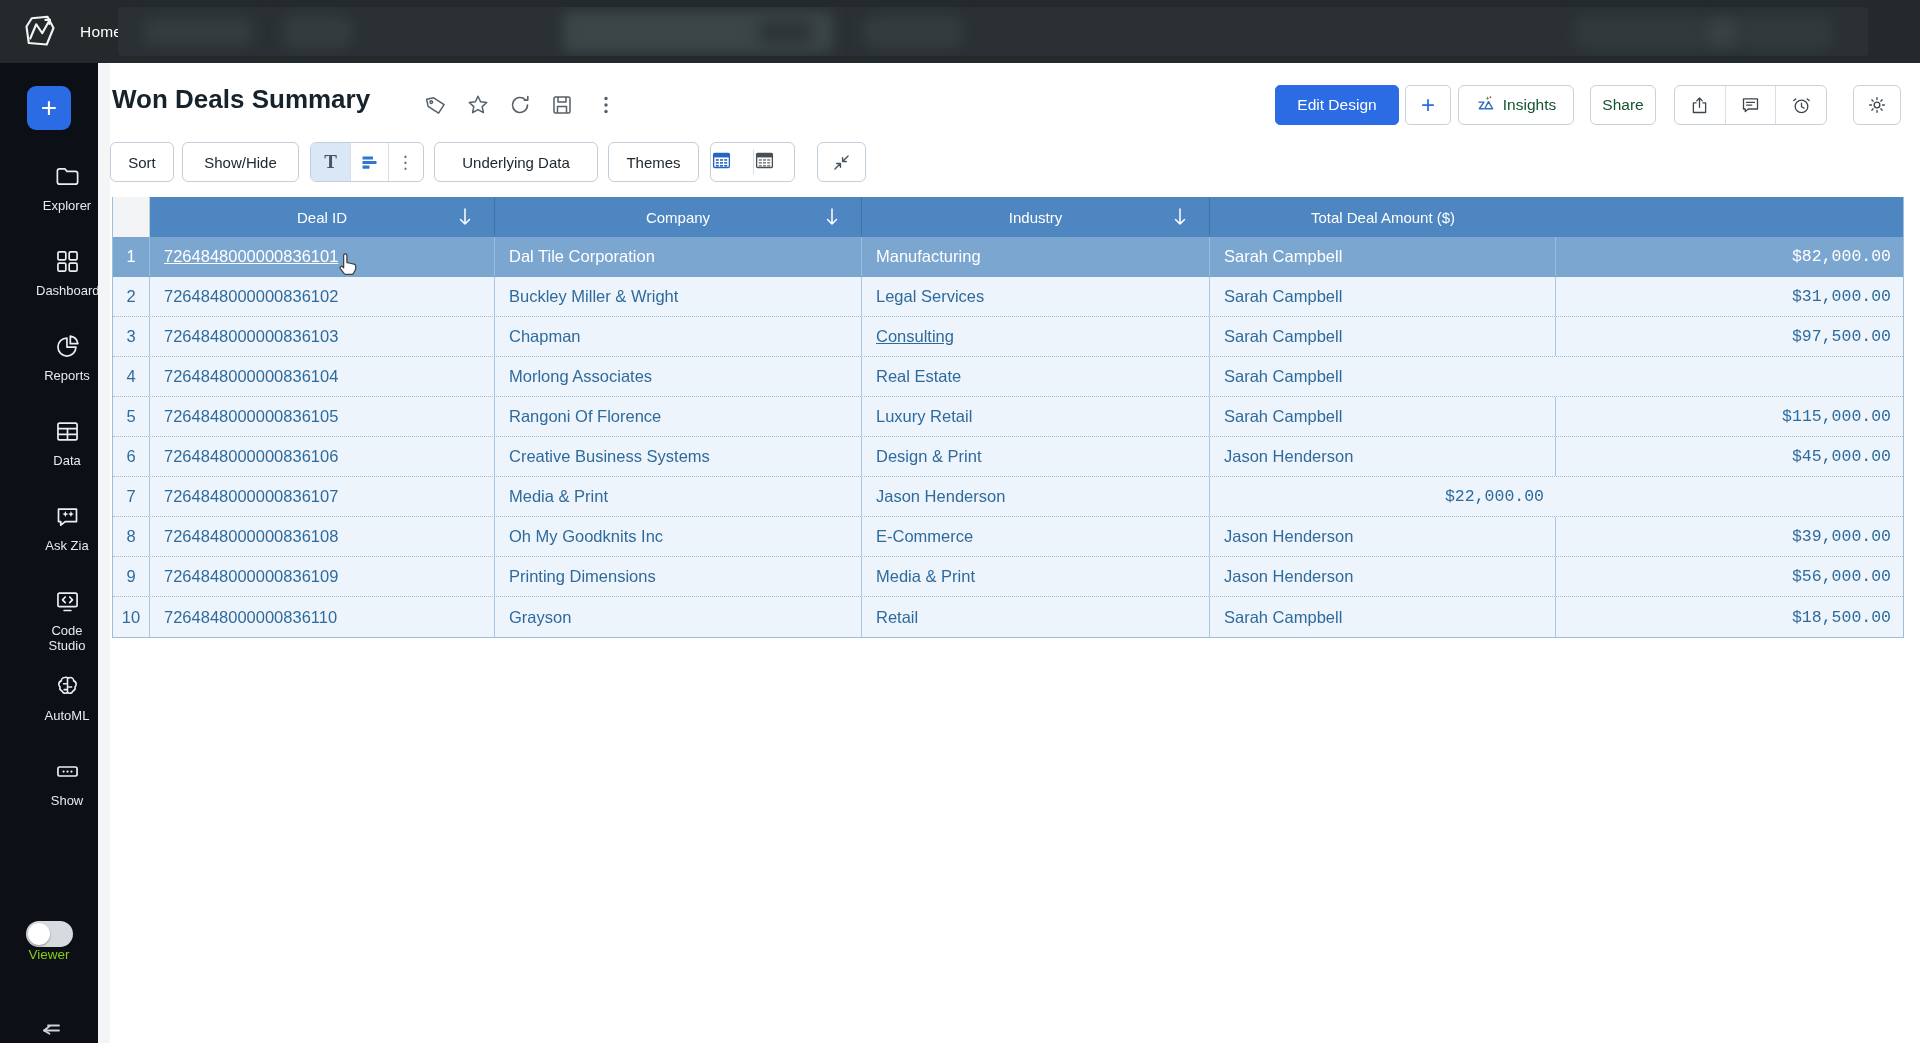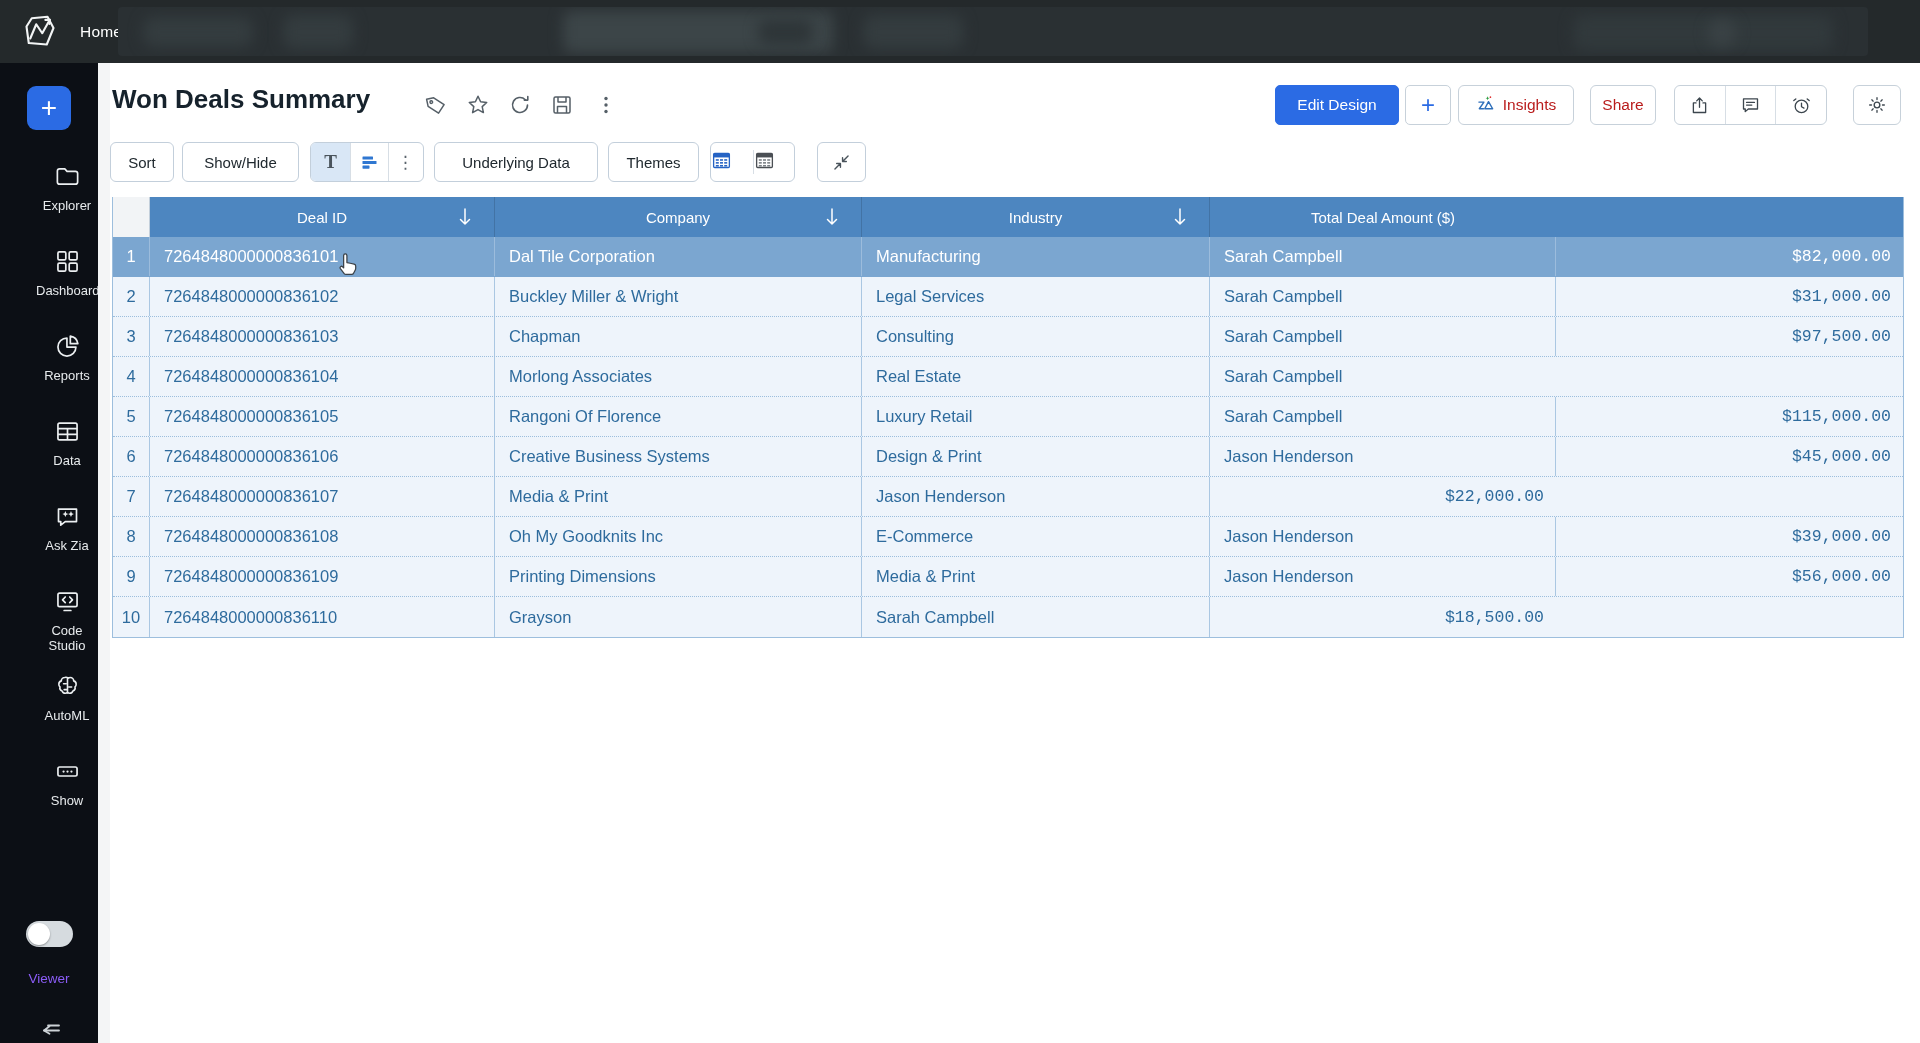--- a/index.html
+++ b/index.html
@@ -27,33 +27,33 @@
   .sidebar { position:absolute; left:0; top:63px; width:98px; height:980px; background:#0c0f15; }
   .plus-btn { position:absolute; left:27px; top:23px; width:44px; height:44px; border:none;
               background:#2b6be4; border-radius:9px; color:#fff; font-size:28px; line-height:40px; }
   .side-item { position:absolute; left:0; width:98px; text-align:center; color:#e7eaec;padding-left:36px; }
   .side-item svg { width:27px; height:27px; color:#eceff1; }
   .side-item span { display:block; font-size:13px; margin-top:4px; color:#e7eaec; }
   .viewer-box { position:absolute; left:0; top:858px; width:98px; text-align:center; }
   .toggle { position:relative; margin:0 auto; width:47px; height:26px; background:#d6dbdf; border-radius:13px; }
   .knob { position:absolute; left:2px; top:2px; width:22px; height:22px; background:#ffffff; border-radius:50%;
           box-shadow:0 1px 2px rgba(0,0,0,.35); }
-  .viewer-label { display:block; margin-top:24px; color:#8b5cf6; font-size:13.5px;text-align:center; }
+  .viewer-label { display:block; margin-top:0; color:#84cc16; font-size:13.5px;text-align:center; }
   .collapse-arrow { position:absolute; left:36px; top:952px; width:28px; height:24px; color:#cdd3d7; }
 
   
   .content { position:absolute; left:98px; top:63px; width:1822px; height:692px; background:#ffffff; }
   .gutter { position:absolute; left:0; top:0; width:12px; height:980px; background:#f4f5f6; }
 
   .page-title { position:absolute; left:14px; top:21px; font-size:26px; font-weight:700; color:#16222c; }
   .t-icon { position:absolute; top:30px; width:24px; height:24px; color:#555f67; }
   .ti-tag{left:326px;} .ti-star{left:368px;} .ti-refresh{left:410px;} .ti-save{left:452px;} .ti-dots{left:496px;}
 
   .btn { position:absolute; top:22px; height:40px; background:#ffffff; border:1px solid #c7d1da;
-         border-radius:6px; font-size:15.5px; color:#b91c1c; display:flex; align-items:center;
+         border-radius:6px; font-size:15.5px; color:#14532d; display:flex; align-items:center;
          justify-content:center; gap:7px; }
   .btn svg { width:20px; height:20px; }
   .btn-edit { left:1177px; width:124px; background:#2b6be4; border-color:#2b6be4; color:#ffffff;
               border-radius:5px; font-size:15.5px; }
   .btn-add  { left:1307px; width:46px; color:#2b6be4; font-size:24px; font-weight:400; border-radius:5px; }
   .btn-insights { left:1360px; width:116px; }
   .btn-share { left:1492px; width:66px; }
   .icon-group { position:absolute; left:1576px; top:22px; width:153px; height:40px; border:1px solid #c7d1da;
                 border-radius:6px; display:flex; background:#fff; }
   .icon-group .gcell { flex:1; display:flex; align-items:center; justify-content:center; color:#3c464e; }
@@ -89,21 +89,21 @@
   .trow { display:grid; grid-template-columns:37px 345px 367px 348px 346px 347px; height:40px;
           background:#eef4fb; border-bottom:1px dotted #9cbedd; color:#2e6b9d; font-size:16.5px; }
   .trow:last-child { border-bottom:none; }
   .cell { display:flex; align-items:center; padding:0 0 0 14px; overflow:hidden; white-space:nowrap;
           border-right:1px solid #aac7e2; }
   .cell:last-child { border-right:none; }
   .cell.num { justify-content:center; padding:0; }
   .cell.amount { justify-content:flex-end; padding:0 12px 0 0;font-family:Liberation Mono, monospace; }
   .trow.hl { background:#7ba6d0; color:#ffffff; border-bottom-color:transparent; }
   .trow.hl .cell { border-right-color:rgba(255,255,255,.25); }
-  .cell.link { }
+  .cell.link { text-decoration:underline; }
 
   .hand-cursor { position:absolute; left:236px; top:188px; width:27px; height:27px; }
 </style>
 </head>
 <body>
 
 <div class="topbar" data-interactable="false">
   <svg class="logo" data-interactable="true" viewBox="0 0 24 24" fill="none" stroke="currentColor" stroke-width="1.4" stroke-linejoin="round" stroke-linecap="round">
     <path d="M6.5 3.5 L17 2.5 L21 10 L16.5 21 L4.5 20 L3 9 Z"></path>
     <path d="M5.5 17 L9.5 7.5 L13.5 13.5 L18.5 4.5"></path>
@@ -422,20 +422,21 @@
     <div class="cell" data-interactable="true">7264848000000836109</div>
     <div class="cell" data-interactable="true">Printing Dimensions</div>
     <div class="cell" data-interactable="true">Media &amp; Print</div>
     <div class="cell" data-interactable="true">Jason Henderson</div>
     <div class="cell amount" data-interactable="false">$56,000.00</div>
   </div>
         <div class="trow" data-interactable="true">
     <div class="cell num" data-interactable="false">10</div>
     <div class="cell" data-interactable="true">7264848000000836110</div>
     <div class="cell" data-interactable="true">Grayson</div>
+    <div class="cell" data-interactable="true">Retail</div>
     <div class="cell" data-interactable="true">Sarah Campbell</div>
     <div class="cell amount" data-interactable="false">$18,500.00</div>
   </div>
       </div>
   </div>
 
   <svg class="hand-cursor" data-interactable="false" viewBox="0 0 28 28">
       <path d="M10 14.5V4.8a1.7 1.7 0 0 1 3.4 0v7.2l3.4.7 4 .8c1 .2 1.7 1.1 1.7 2.1v2.4c0 .5-.1 1-.3 1.4l-1.9 3.7a2.1 2.1 0 0 1-1.9 1.2h-6.1c-.7 0-1.3-.3-1.7-.8l-4-5.3a1.5 1.5 0 0 1 2.3-1.9l1.1 1.2z" fill="#ffffff" stroke="#3c4248" stroke-width="1.3" stroke-linejoin="round"></path>
     </svg>
 </div>

